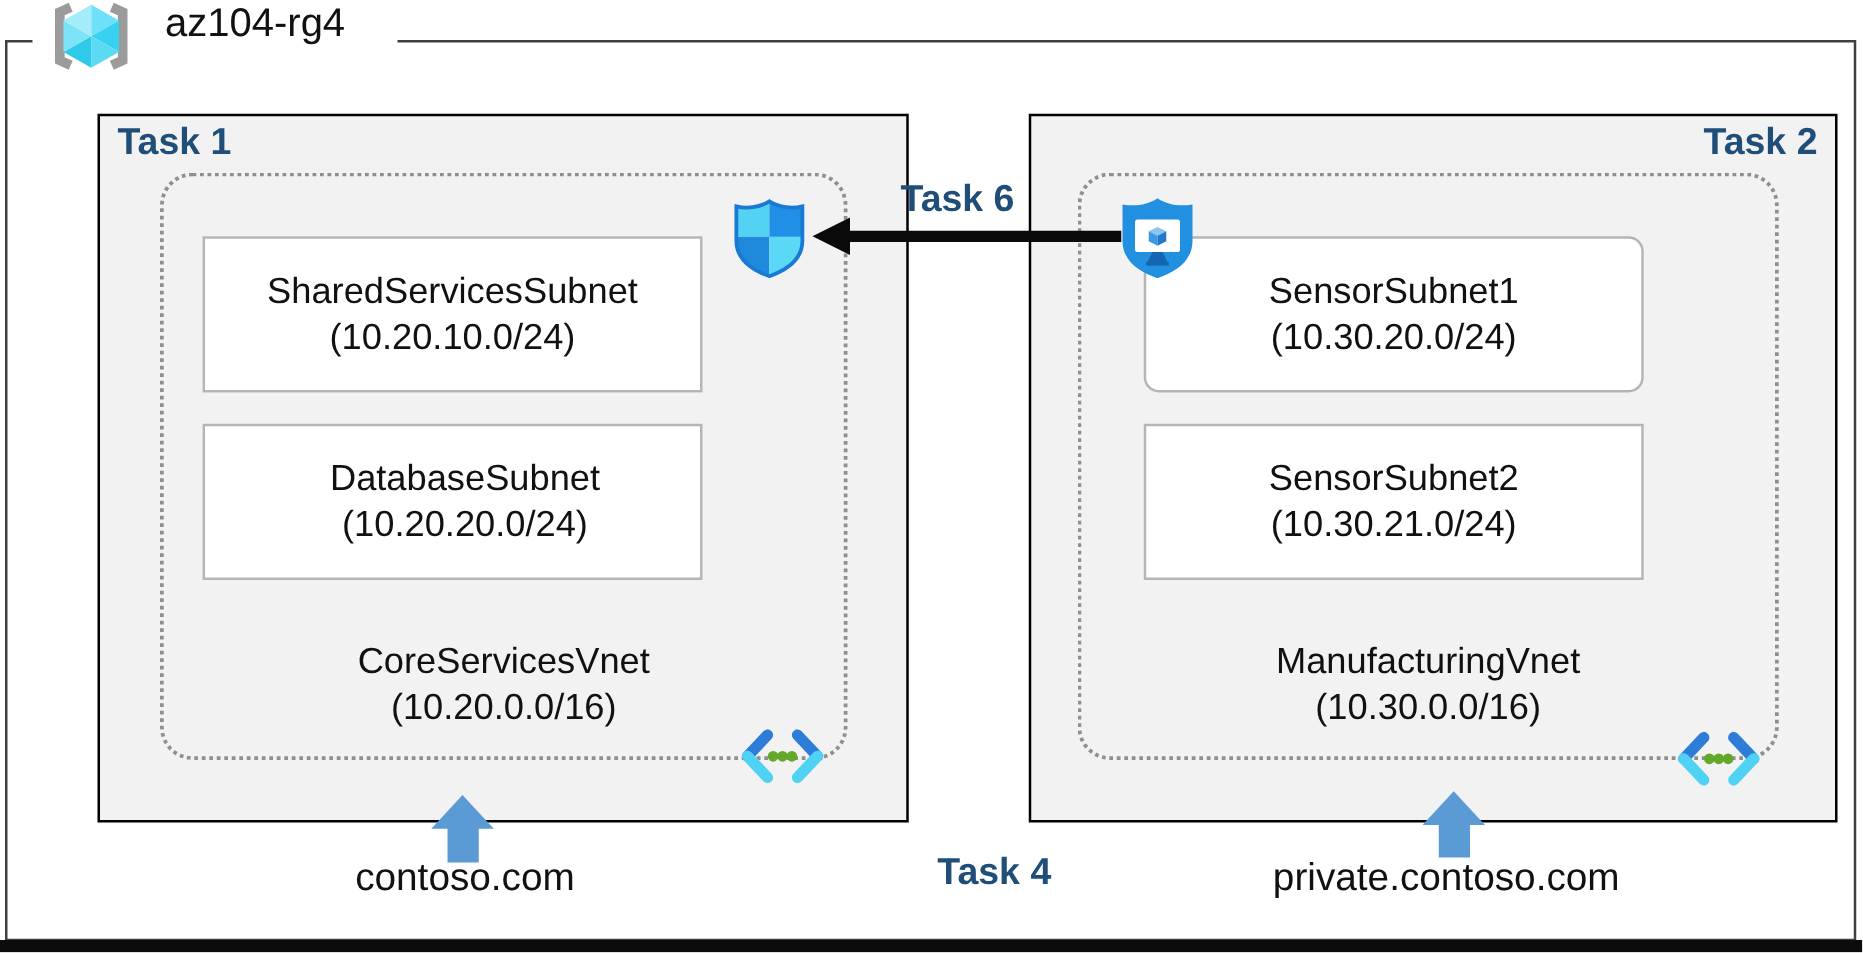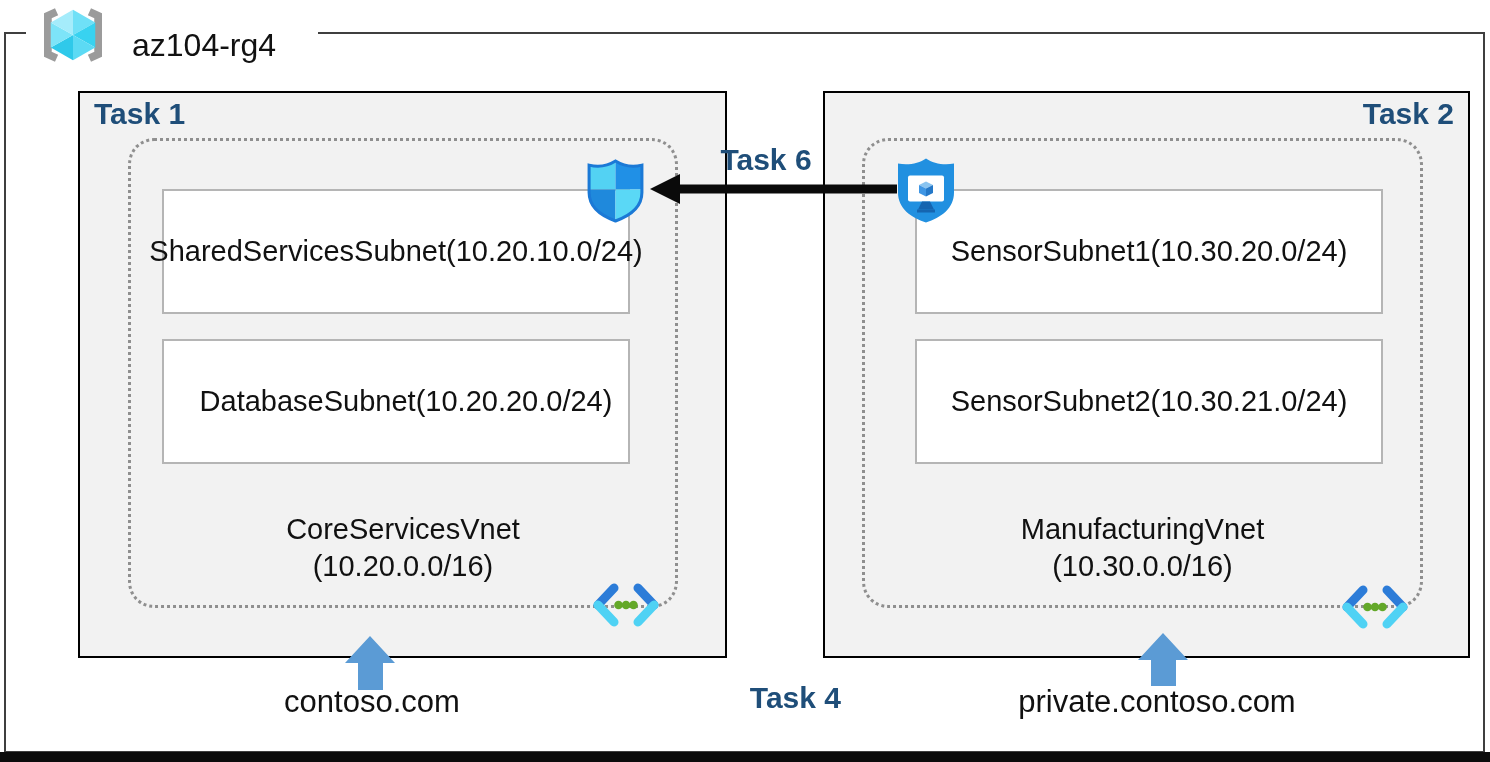--- a/index.html
+++ b/index.html
@@ -7,45 +7,45 @@
   body { font-family:"Liberation Sans","DejaVu Sans",sans-serif; }
   .canvas { position:relative; width:1490px; height:762px; background:#fff; overflow:hidden; }
 
   
   .rg-frame { position:absolute; left:4px; top:32px; width:1481px; height:721px;
               border:2px solid #3f3f3f; }
   .bottom-bar { position:absolute; left:0; top:752px; width:1490px; height:10px; background:#0c0c0c; }
 
   
   .rg-header { position:absolute; left:26px; top:0px; width:292px; height:64px;
-               background:#fff; display:flex; align-items:flex-end; z-index:4; }
+               background:#fff; display:flex; align-items:flex-start; z-index:4; }
   .rg-icon { width:78px; height:58px; margin-left:8px; flex:0 0 auto; }
   .rg-name { font-size:32px; color:#111; margin-left:20px; white-space:nowrap; }
 
   
   .zone { position:absolute; top:91px; height:567px; background:#f2f2f2; border:2px solid #000; }
   .zone-left  { left:78px;  width:649px; }
   .zone-right { left:823px; width:647px; }
   .task-label { position:absolute; top:4px; font-size:30px; font-weight:bold;
                 color:var(--task-color,#1f4e79); white-space:nowrap; }
   .zone-left  .task-label { left:14px; }
   .zone-right .task-label { right:14px; }
 
   
   .vnet-dotted { position:absolute; border:3px dotted #8f8f8f; border-radius:26px; }
   .vnet-dotted.left  { left:128px; top:138px; width:550px; height:470px; }
   .vnet-dotted.right { left:862px; top:138px; width:561px; height:470px; }
 
   
-  .subnet { position:absolute; width:468px; height:125px; background:#fff; border:2px solid #b5b5b5;
-            display:flex; flex-direction:row; align-items:center; justify-content:center;
+  .subnet { position:absolute; width:400px; height:125px; background:#fff; border:2px solid #b5b5b5;
+            display:flex; flex-direction:column; align-items:center; justify-content:center;
             font-size:29px; line-height:37px; color:#111; text-align:center; z-index:2; }
   .subnet.l1 { left:162px; top:189px; }
   .subnet.l2 { left:162px; top:339px;padding-left:20px; }
-  .subnet.r1 { left:915px; top:189px; }
+  .subnet.r1 { left:915px; top:189px;border-radius:12px; }
   .subnet.r2 { left:915px; top:339px; }
 
   
   .vnet-label { position:absolute; top:511px; font-size:29px; line-height:37px; color:#111;
                 text-align:center; z-index:2; }
   .vnet-label.left  { left:128px; width:550px;text-align:center; }
   .vnet-label.right { left:862px; width:561px; }
 
   
   .icon-abs { position:absolute; z-index:6; }

